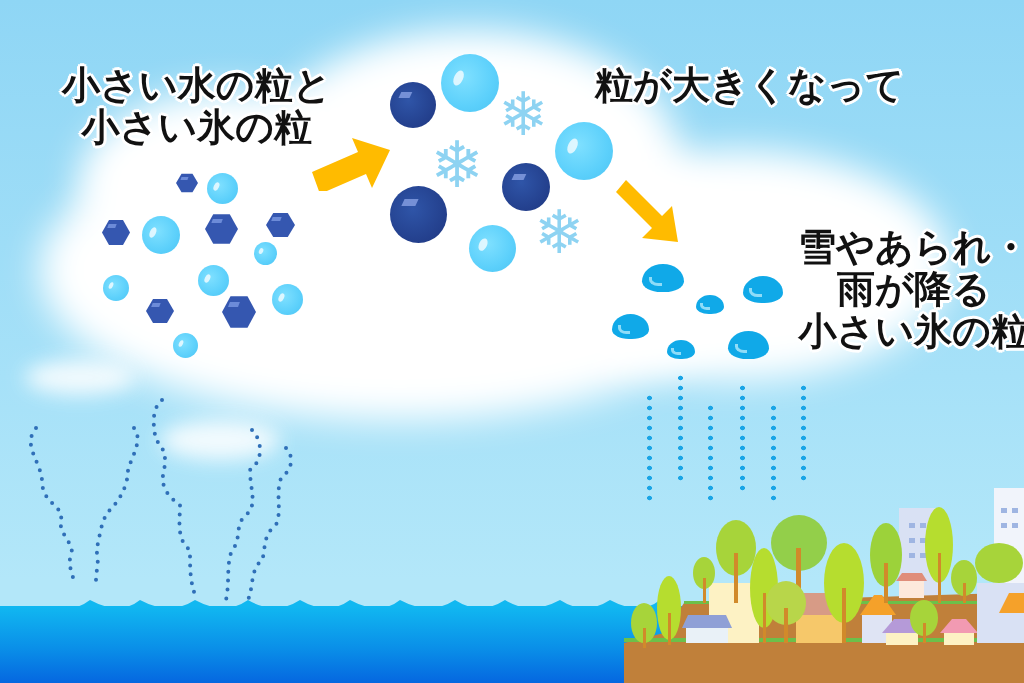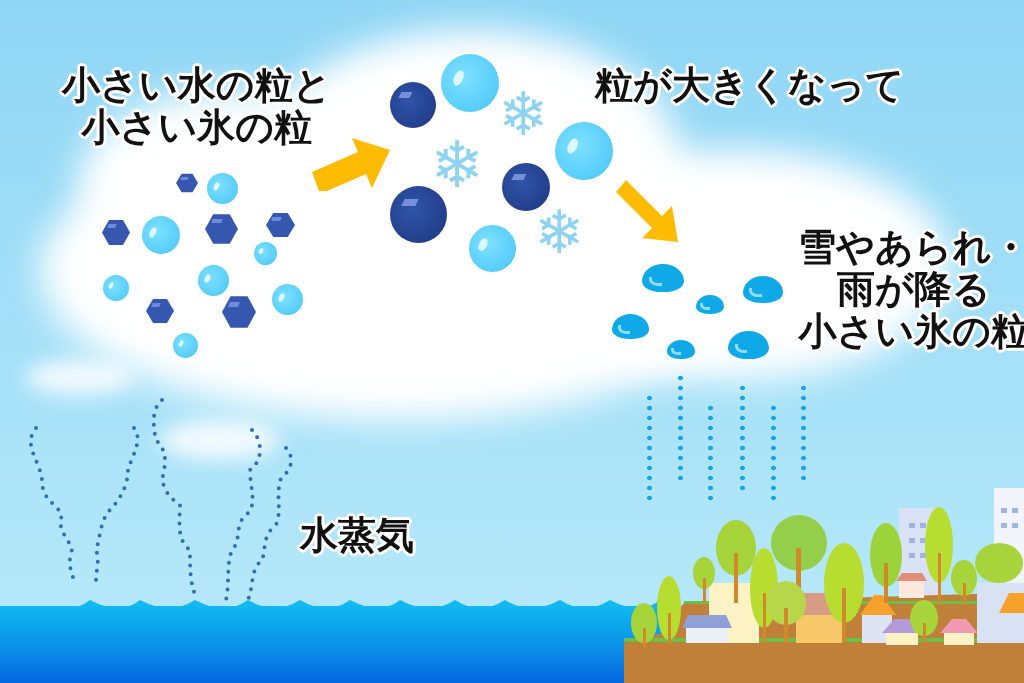--- a/index.html
+++ b/index.html
@@ -65,23 +65,20 @@
     <span class="line">小さい氷の粒</span>
   </div>
   <div class="label" style="left:595px;top:64px;">
     <span class="line">粒が大きくなって</span>
   </div>
   <div class="label" style="left:798px;top:226px;">
     <span class="line">雪やあられ・</span>
     <span class="line">雨が降る</span>
     <span class="line">小さい氷の粒</span>
   </div>
-  <div class="label" style="left:300px;top:514px;">
-    <span class="line">水蒸気</span>
-  </div>
 
   <div class="hex" style="left:176px;top:173px;width:22px;height:20px;"></div>
   <div class="drop" style="left:207px;top:173px;width:31px;height:31px;"></div>
   <div class="hex" style="left:102px;top:219px;width:28px;height:27px;"></div>
   <div class="drop" style="left:142px;top:216px;width:38px;height:38px;"></div>
   <div class="hex" style="left:205px;top:213px;width:33px;height:32px;"></div>
   <div class="hex" style="left:266px;top:212px;width:29px;height:26px;"></div>
   <div class="drop" style="left:254px;top:242px;width:23px;height:23px;"></div>
   <div class="drop" style="left:198px;top:265px;width:31px;height:31px;"></div>
   <div class="drop" style="left:103px;top:275px;width:26px;height:26px;"></div>

